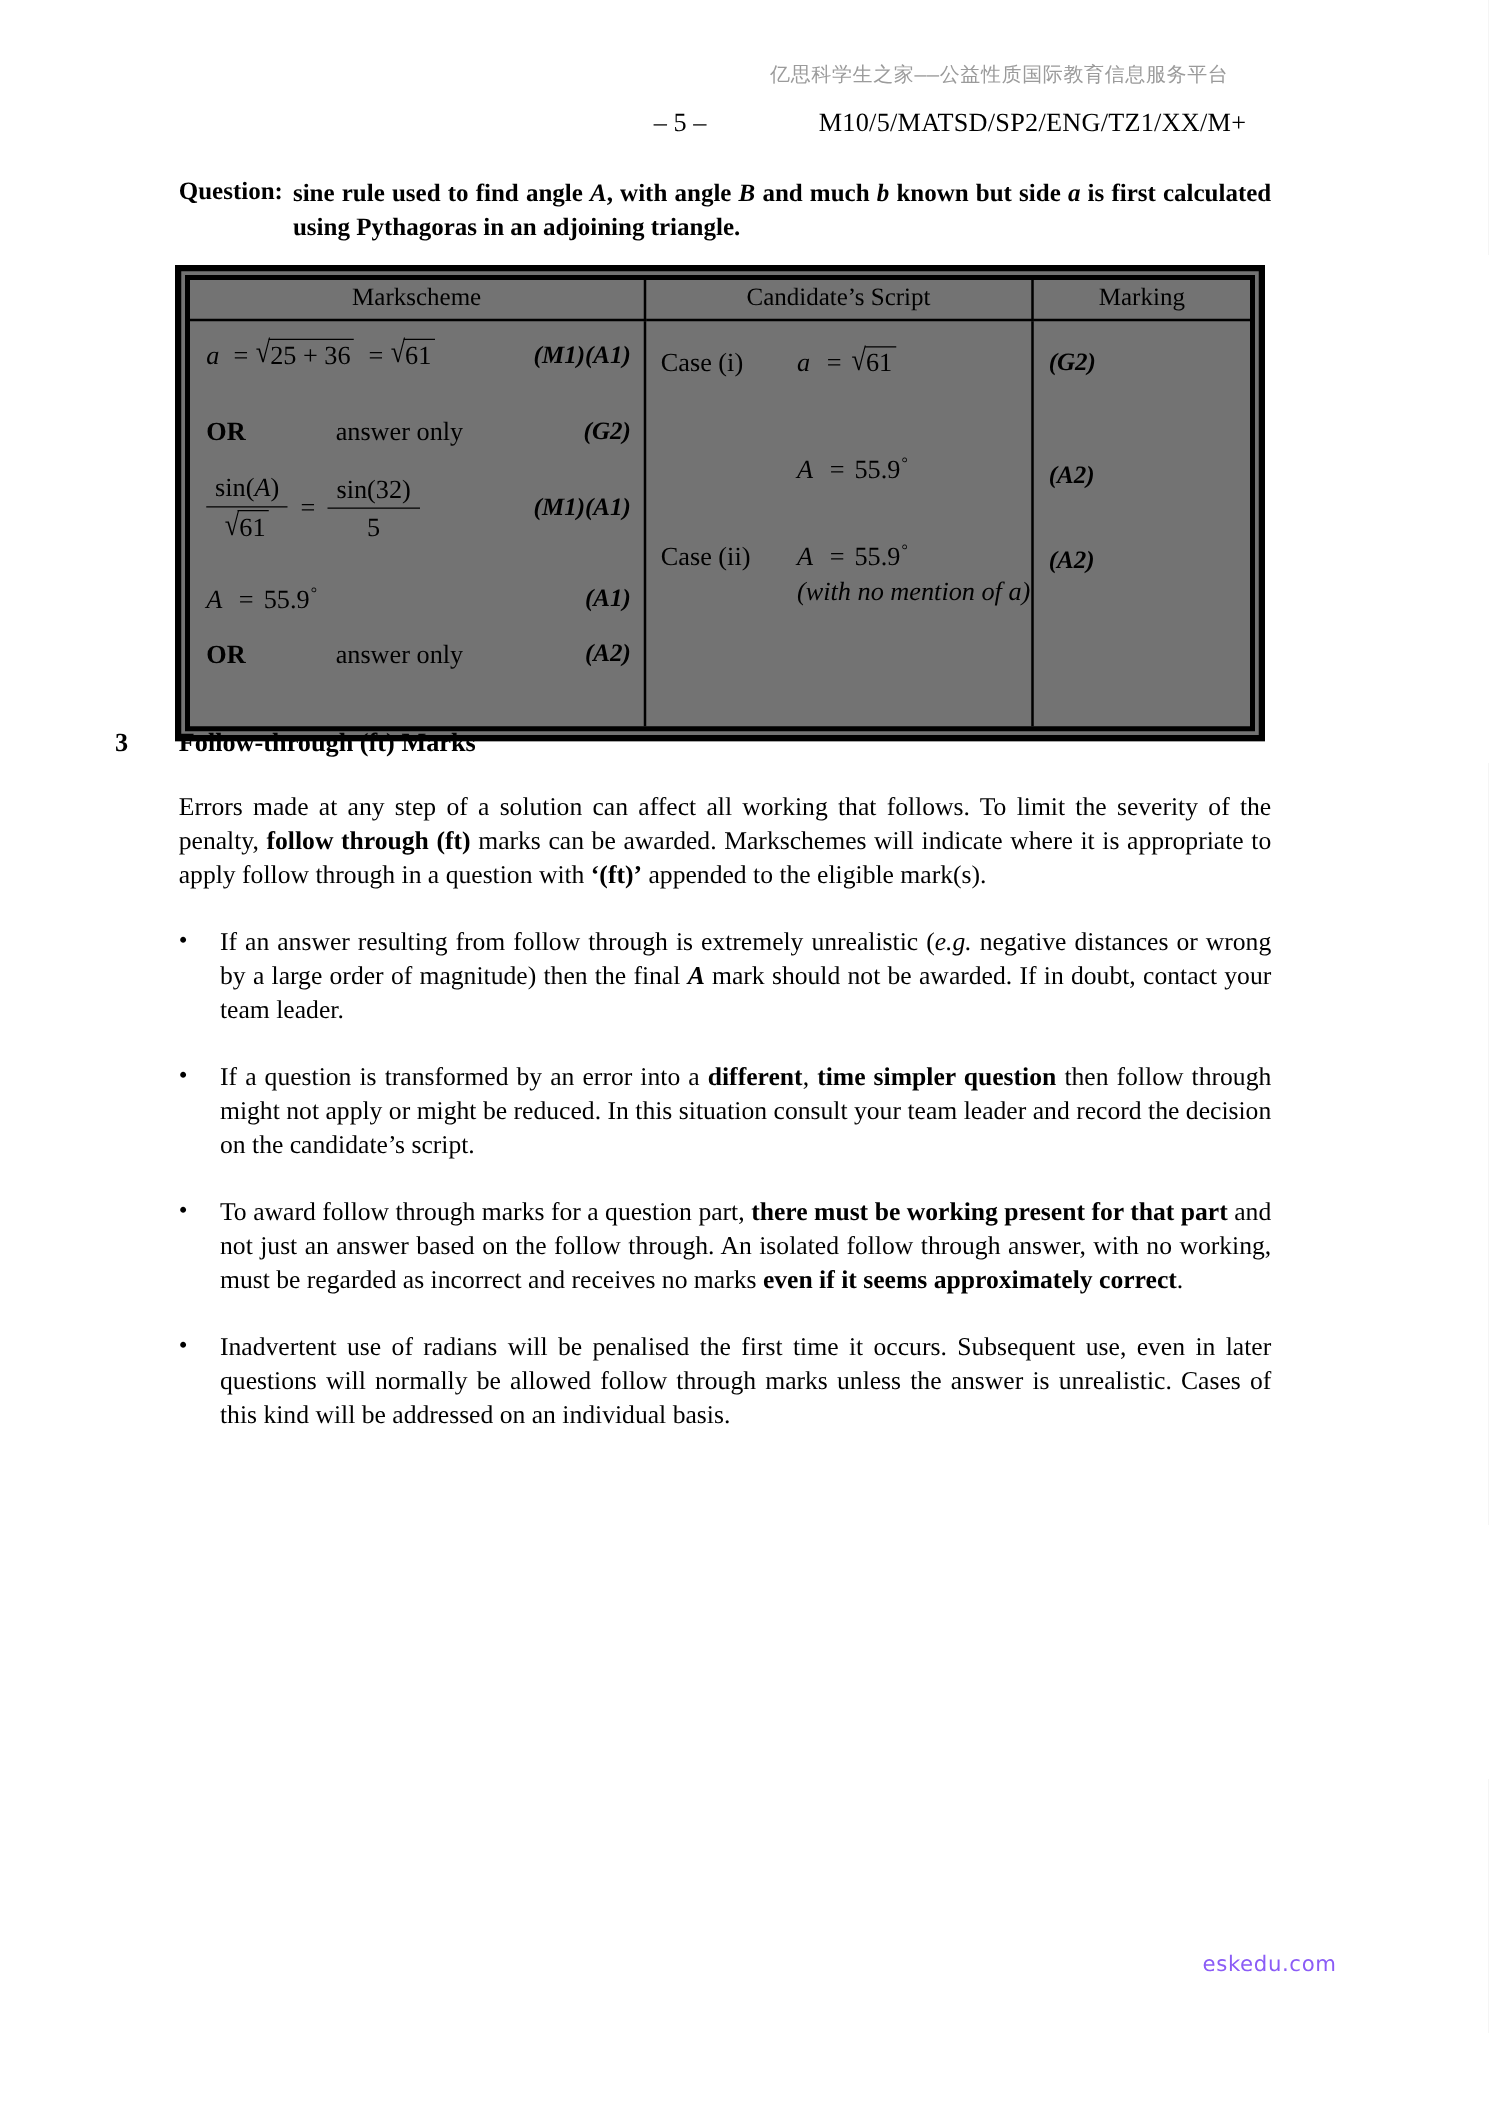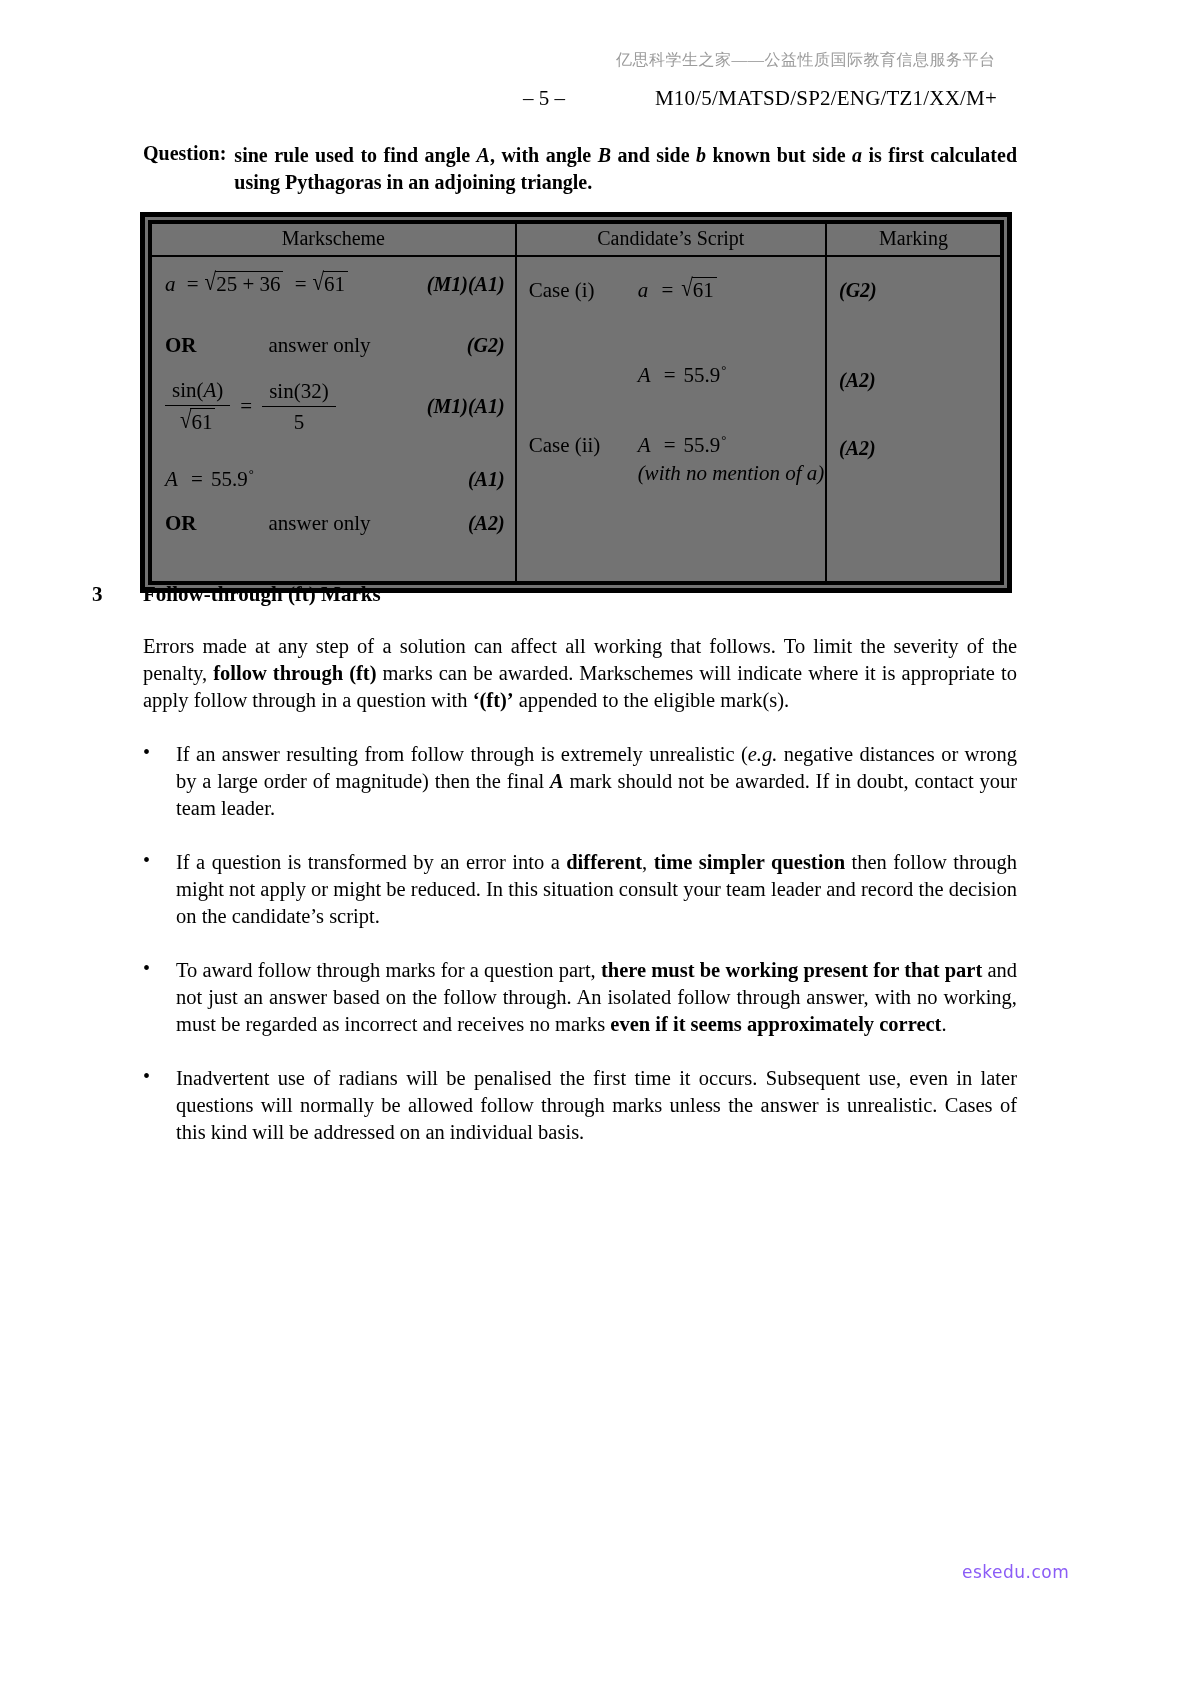--- a/index.html
+++ b/index.html
@@ -5,21 +5,21 @@
   * { box-sizing: border-box; }
   html,body { margin:0; padding:0; background:#e8e8e8; }
   .page {
     position:relative; width:1191px; height:1685px; margin:0 auto;
     background:#ffffff; color:#000;
     font-family:"Liberation Serif", serif; font-size:20px;
   }
   
   .cn-watermark {
     position:absolute; left:616px; top:50px;
-    font-family:Liberation Serif, serif;
+    font-family:Liberation Mono, monospace;
     font-size:16px; color:#9b9b9b; letter-spacing:0.5px;
   }
   .pageline { position:absolute; top:86px; left:0; width:100%; font-size:21px; }
   .pagenum  { position:absolute; left:523px; top:0; }
   .doccode  { position:absolute; left:655px; top:0; letter-spacing:0.2px; }
 
   
   .question { position:absolute; left:143px; top:142px; width:874px; display:flex;font-weight:bold; }
   .q-label  { white-space:nowrap; margin-right:8px; }
   .q-text   { width:792px; text-align:justify; line-height:27px; }
@@ -82,21 +82,21 @@
 <div class="page">
 
   <div class="cn-watermark">亿思科学生之家——公益性质国际教育信息服务平台</div>
   <div class="pageline">
     <span class="pagenum">– 5 –</span>
     <span class="doccode">M10/5/MATSD/SP2/ENG/TZ1/XX/M+</span>
   </div>
 
   <div class="question">
     <span class="q-label">Question:</span>
-    <span class="q-text"><span>sine rule used to find angle </span><span class="it">A</span><span>, with angle </span><span class="it">B</span><span> and side </span><span class="it">b</span><span> known but side </span><span class="it">a</span><span> is first calculated using Pythagoras in an adjoining triangle.</span></span>
+    <span class="q-text"><span>sine rule used to find angle </span><span class="it">A</span><span>, with angle </span><span class="it">B</span><span> and much </span><span class="it">b</span><span> known but side </span><span class="it">a</span><span> is first calculated using Pythagoras in an adjoining triangle.</span></span>
   </div>
 
   <div class="tbl">
     <div class="tbl-inner">
       <div class="grid">
 
         <div class="th">Markscheme</div>
         <div class="th">Candidate’s Script</div>
         <div class="th last">Marking</div>
 

